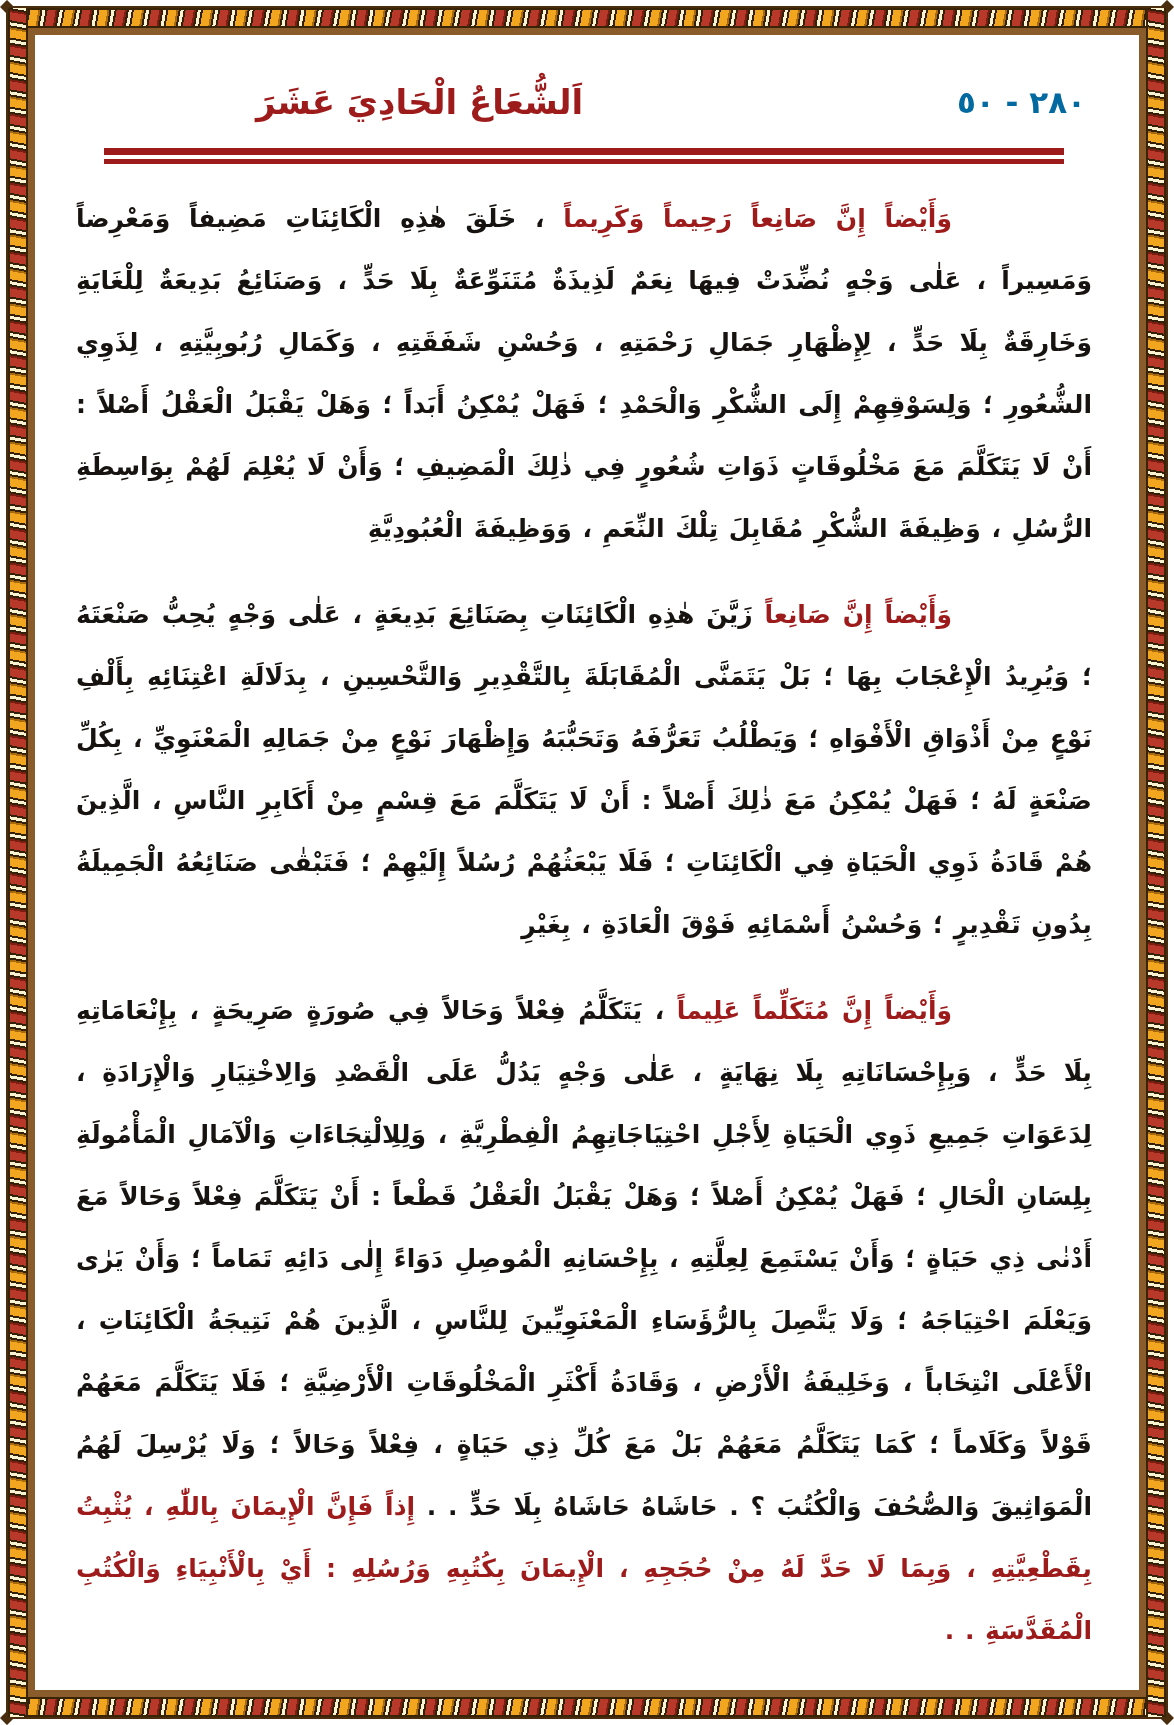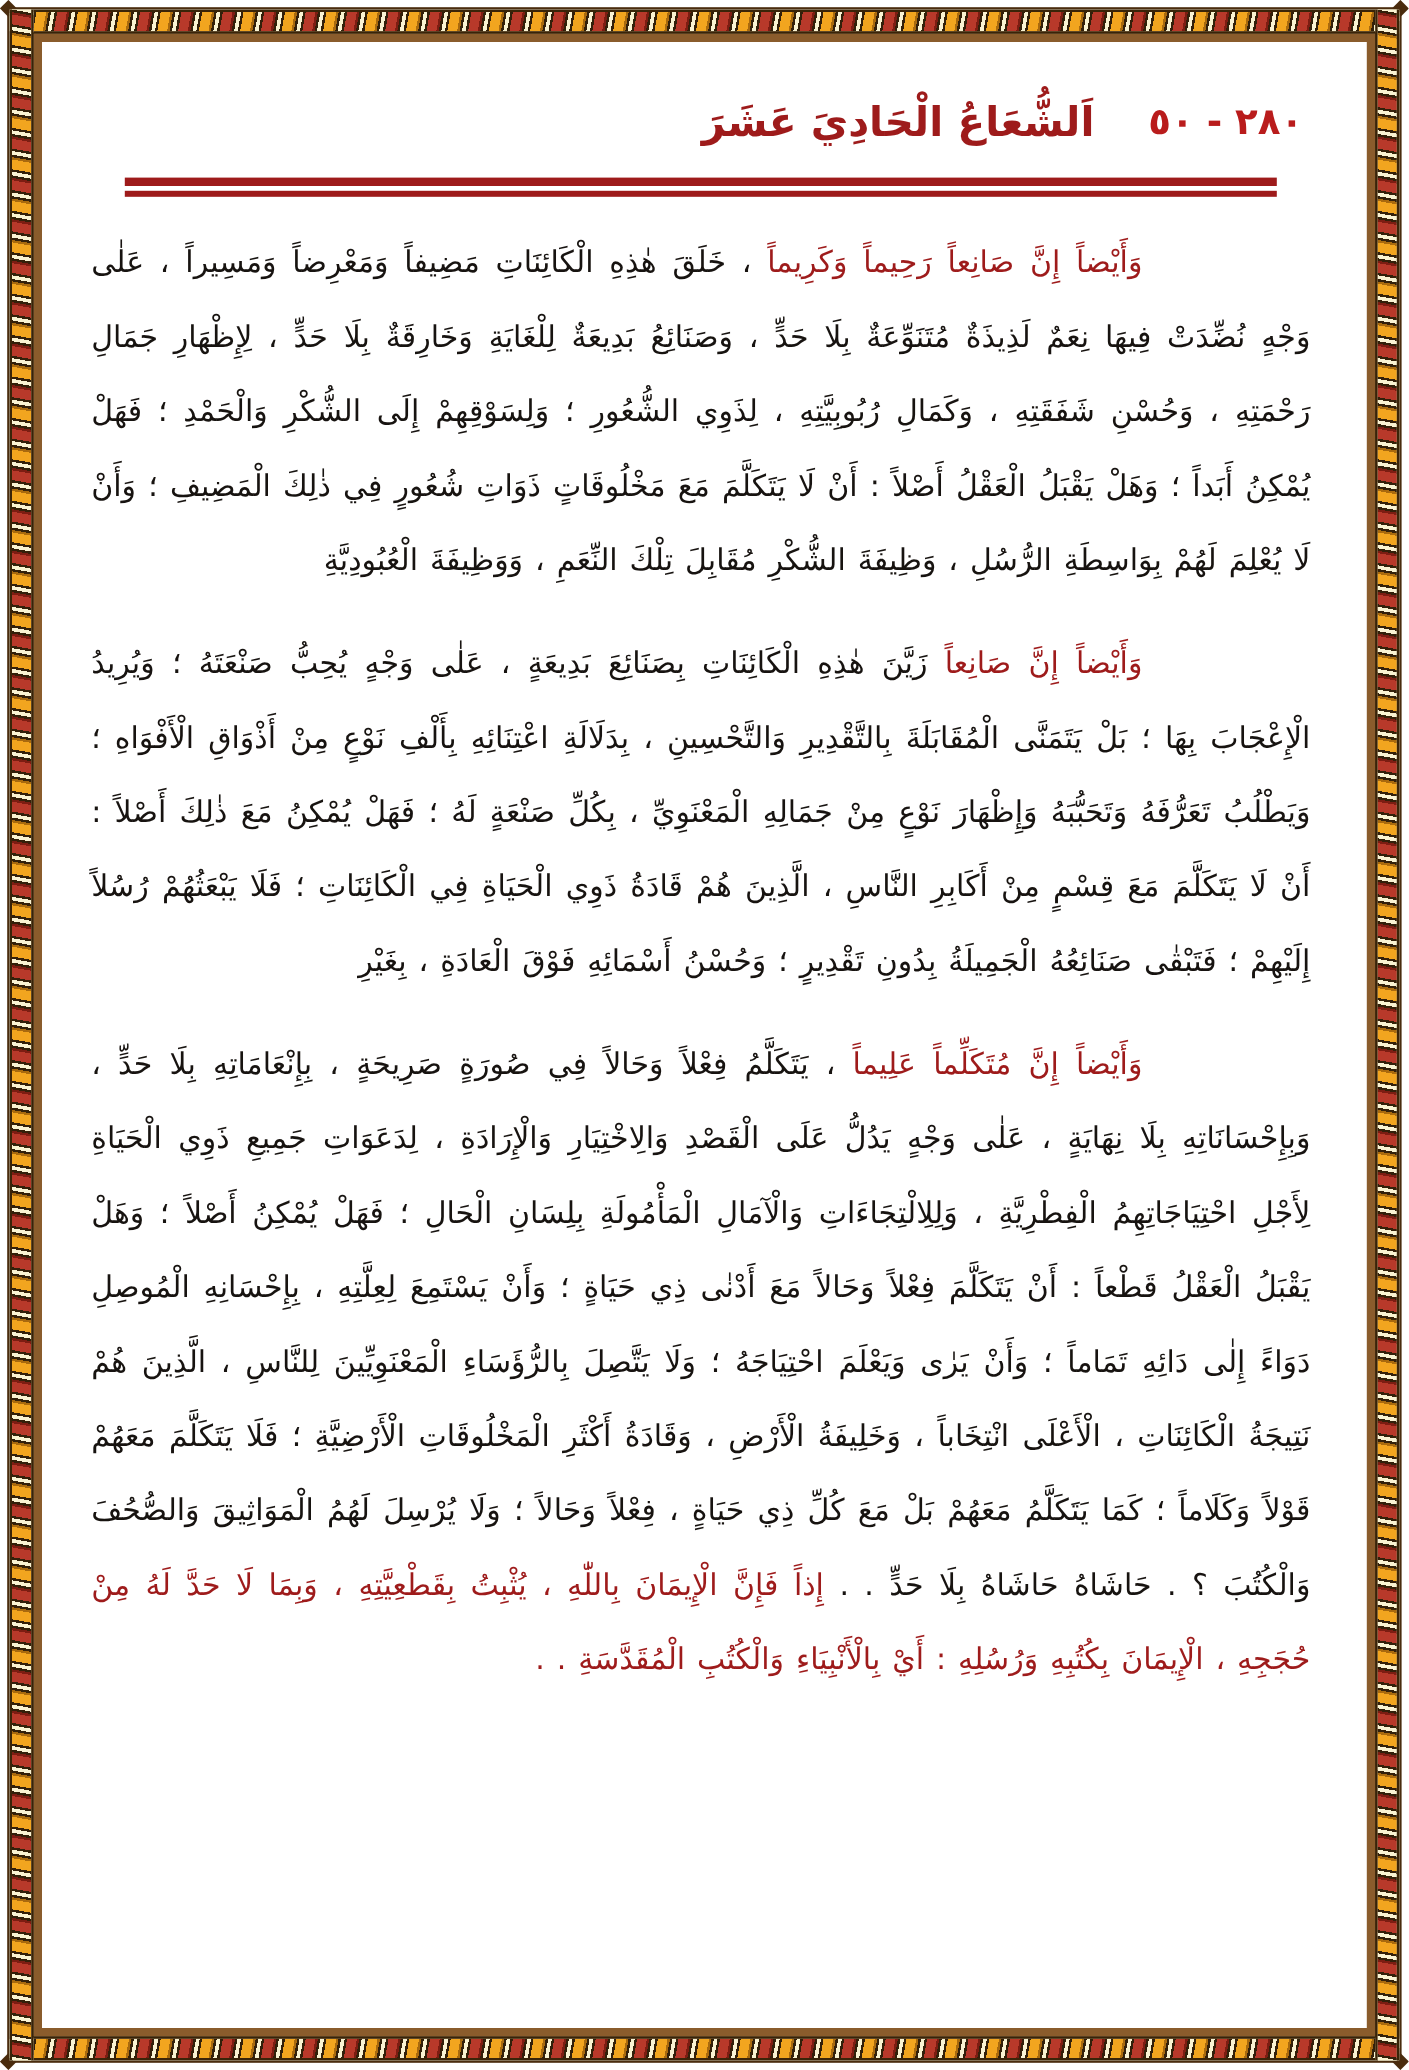--- a/index.html
+++ b/index.html
@@ -33,33 +33,33 @@
   .corner-tl{top:2px;left:2px;} .corner-tr{top:2px;right:2px;}
   .corner-bl{bottom:2px;left:2px;} .corner-br{bottom:2px;right:2px;}
 
   
   .content{
     position:absolute;inset:36px;padding:26px 46px 20px 40px;
     overflow:hidden;color:#171310;
   }
   .header-row{position:relative;height:66px;margin-top:10px;}
   .page-numbers{
-    position:absolute;right:6px;top:0;color:#b91c1c;font-weight:bold;
+    position:absolute;right:6px;top:0;color:#0369a1;font-weight:bold;
     font-size:31px;line-height:60px;letter-spacing:2px;
   }
   .page-title{
-    text-align:right;color:#9e1b1b;font-weight:bold;font-size:34px;line-height:60px;
+    text-align:left;color:#9e1b1b;font-weight:bold;font-size:34px;line-height:60px;
     margin:0 180px;
   }
   .double-rule{
     height:4px;margin:10px 28px 4px 28px;background:#ffffff;
     border-top:7px solid #9e1b1b;border-bottom:5px solid #9e1b1b;
   }
   .para{
-    margin:24px 0 0 0;font-size:25px;font-weight:normal;line-height:62px;
+    margin:24px 0 0 0;font-size:25px;font-weight:bold;line-height:62px;
     text-align:justify;text-indent:140px;word-spacing:2px;
   }
   .center-line{
     font-size:25px;font-weight:bold;line-height:62px;text-align:center;margin:0;
   }
   .red{color:#9e1b1b;}
 </style>
 </head>
 <body>
 

